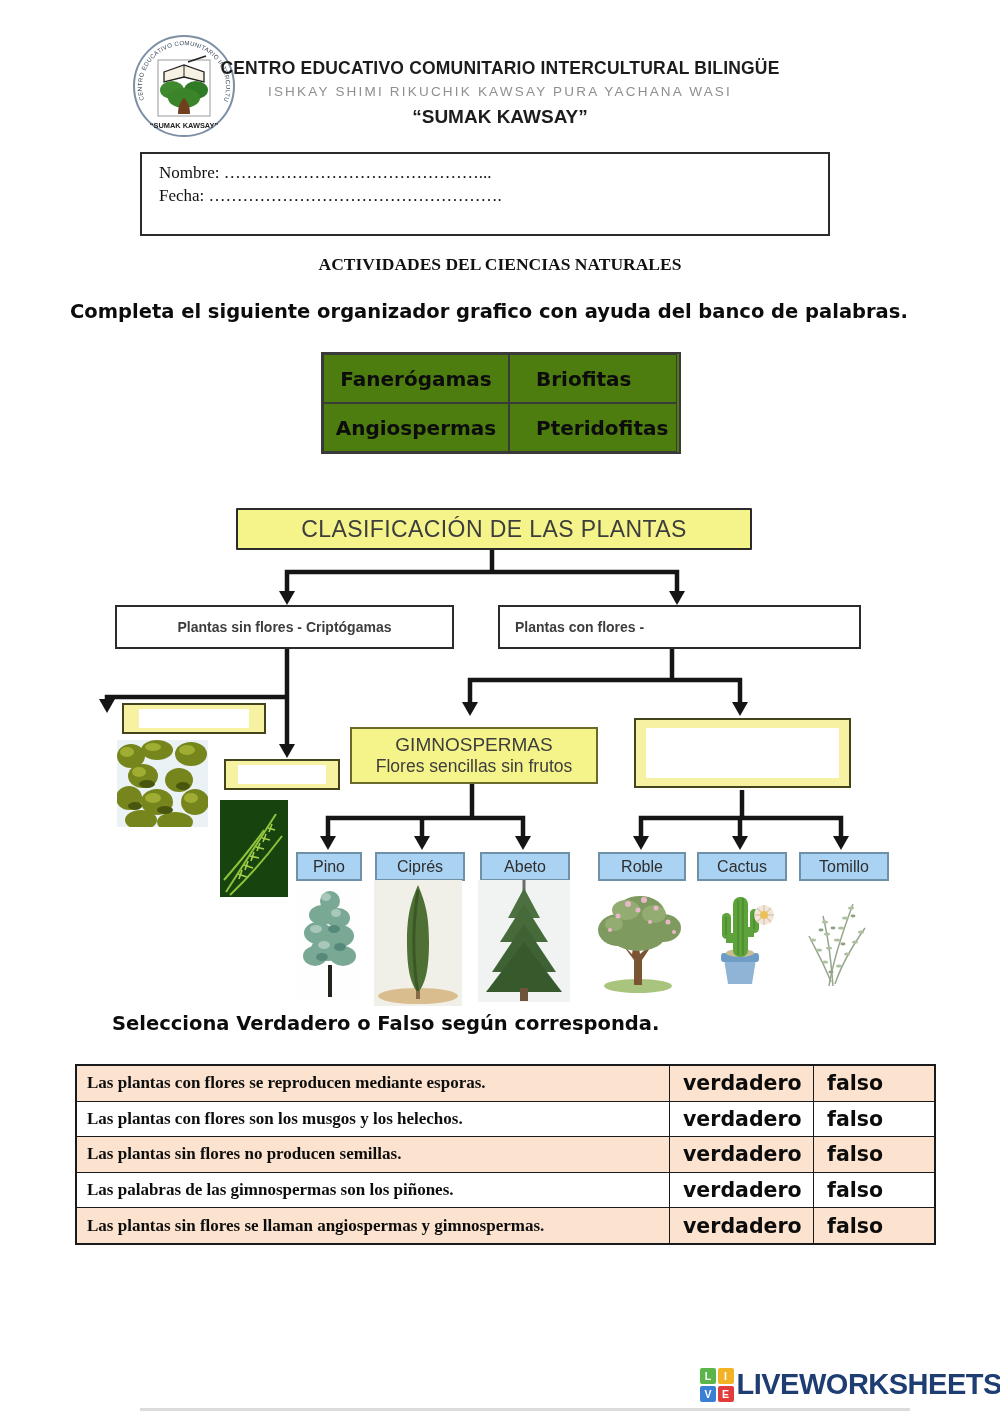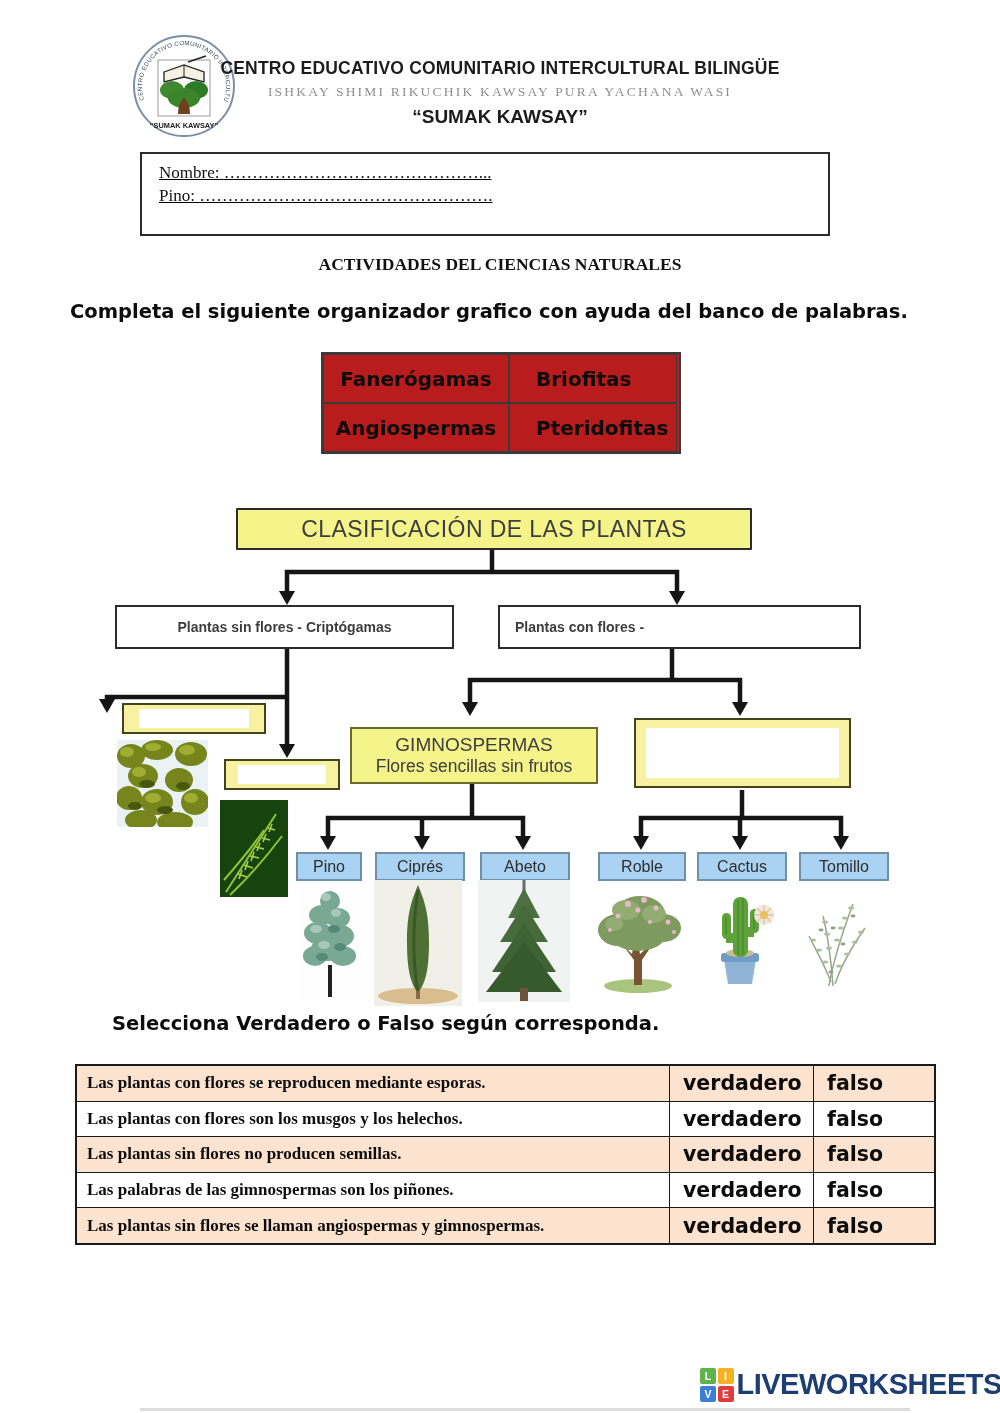--- a/index.html
+++ b/index.html
@@ -1,30 +1,30 @@
 <!DOCTYPE html>
 <html><head>
 <meta charset="utf-8">
 <style>
   html,body{margin:0;padding:0;background:#e8e8e8;}
   .page{position:relative;width:1000px;height:1413px;margin:0 auto;background:#ffffff;
         font-family:"Liberation Sans",sans-serif;overflow:hidden;}
   .abs{position:absolute;}
   
   .hdr-name{left:0;right:0;top:58px;text-align:center;font-size:17.5px;font-weight:bold;color:#1c1c1c;letter-spacing:.2px;}
-  .hdr-sub{left:0;right:0;top:84px;text-align:center;font-size:13.5px;color:#8f8f8f;letter-spacing:2.2px;font-family:Liberation Serif, serif;}
+  .hdr-sub{left:0;right:0;top:84px;text-align:center;font-size:13.5px;color:#8f8f8f;letter-spacing:2.2px;font-family:Liberation Sans, sans-serif;}
   .hdr-motto{left:0;right:0;top:106px;text-align:center;font-size:19px;font-weight:bold;color:#1c1c1c;}
   
   .info-box{left:140px;top:152px;width:686px;height:80px;border:2px solid #2b2b2b;background:#fff;}
   .info-line{font-family:"Liberation Serif",serif;font-size:17px;color:#111;line-height:23px;padding-left:17px;white-space:nowrap;overflow:hidden;}
   .sec-title{left:0;right:0;top:254px;text-align:center;font-family:"Liberation Serif",serif;font-weight:bold;font-size:17.5px;color:#111;}
   .instr{font-family:"DejaVu Sans",sans-serif;font-weight:bold;font-size:19.5px;color:#0c0c0c;}
   
   .wb{left:321px;top:352px;width:356px;height:98px;border:2px solid #3a3a3a;display:grid;
-      grid-template-columns:186px 168px;grid-template-rows:49px 49px;background:#b91c1c;}
+      grid-template-columns:186px 168px;grid-template-rows:49px 49px;background:#4d7c0f;}
   .wb-cell{border:1px solid #3a3a3a;display:flex;align-items:center;font-family:"DejaVu Sans",sans-serif;
            font-weight:bold;font-size:20px;color:#0c0c0c;}
   .wb-c1{justify-content:center;}
   .wb-c2{padding-left:26px;}
   
   .diagram{left:0;top:495px;width:1000px;height:516px;}
   .title-box{left:236px;top:13px;width:512px;height:38px;background:#f5f48b;border:2px solid #2b2b2b;border-radius:1px;
              display:flex;align-items:center;justify-content:center;font-size:23px;color:#3d3d3d;letter-spacing:.4px;}
   .lvl-box{top:110px;height:40px;background:#fff;border:2px solid #2b2b2b;display:flex;align-items:center;
            font-weight:bold;font-size:14px;color:#3d3d3d;}
@@ -73,27 +73,27 @@
     <ellipse cx="64" cy="64" rx="16" ry="10" fill="#3c8429"></ellipse>
     <path d="M58,80 C58,70 62,66 64,64 C66,66 70,70 70,80 Z" fill="#6f3f1e"></path>
     <text x="64" y="94" text-anchor="middle" font-size="7.4" font-weight="bold" fill="#222" font-family="Liberation Sans,sans-serif">“SUMAK KAWSAY”</text>
   </svg>
 
   <div class="abs hdr-name">CENTRO EDUCATIVO COMUNITARIO INTERCULTURAL BILINGÜE</div>
   <div class="abs hdr-sub">ISHKAY SHIMI RIKUCHIK KAWSAY PURA YACHANA WASI</div>
   <div class="abs hdr-motto">“SUMAK KAWSAY”</div>
 
   <div class="abs info-box">
-    <div style="padding-top:7px;text-decoration:underline;">
+    <div style="padding-top:7px;">
       <div class="info-line">
         <span>Nombre:</span>
         <span>………………………………………...</span>
       </div>
       <div class="info-line">
-        <span>Pino:</span>
+        <span>Fecha:</span>
         <span>…………………………………………….</span>
       </div>
     </div>
   </div>
 
   <div class="abs sec-title">ACTIVIDADES DEL CIENCIAS NATURALES</div>
 
   <div class="abs instr" style="left:70px;top:300px;width:880px;">Completa el siguiente organizador grafico con ayuda del banco de palabras.</div>
 
   <div class="abs wb">

